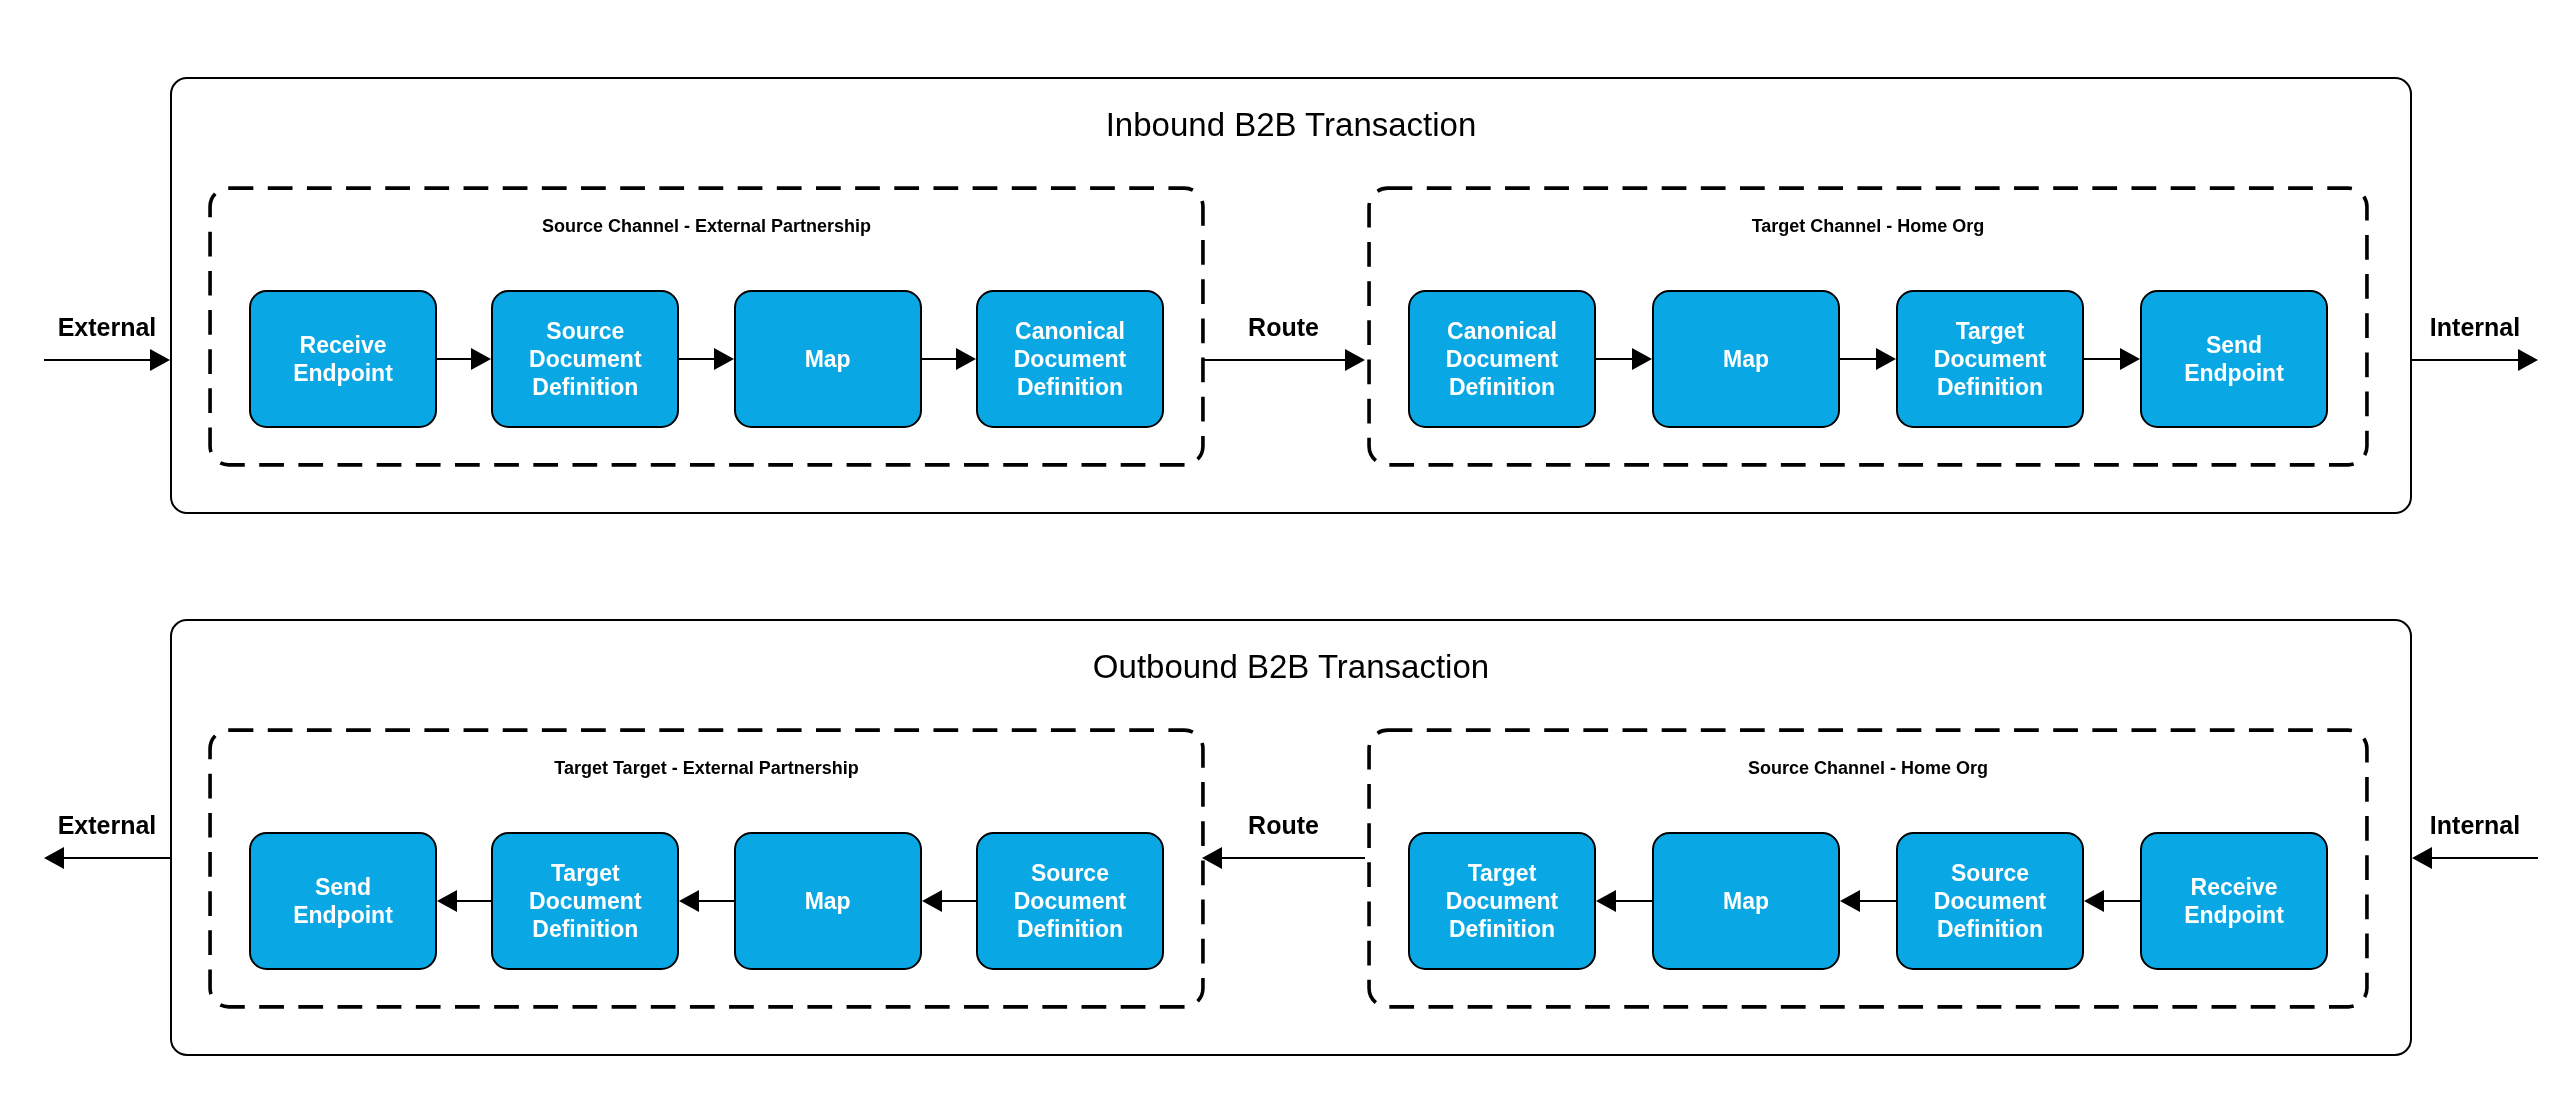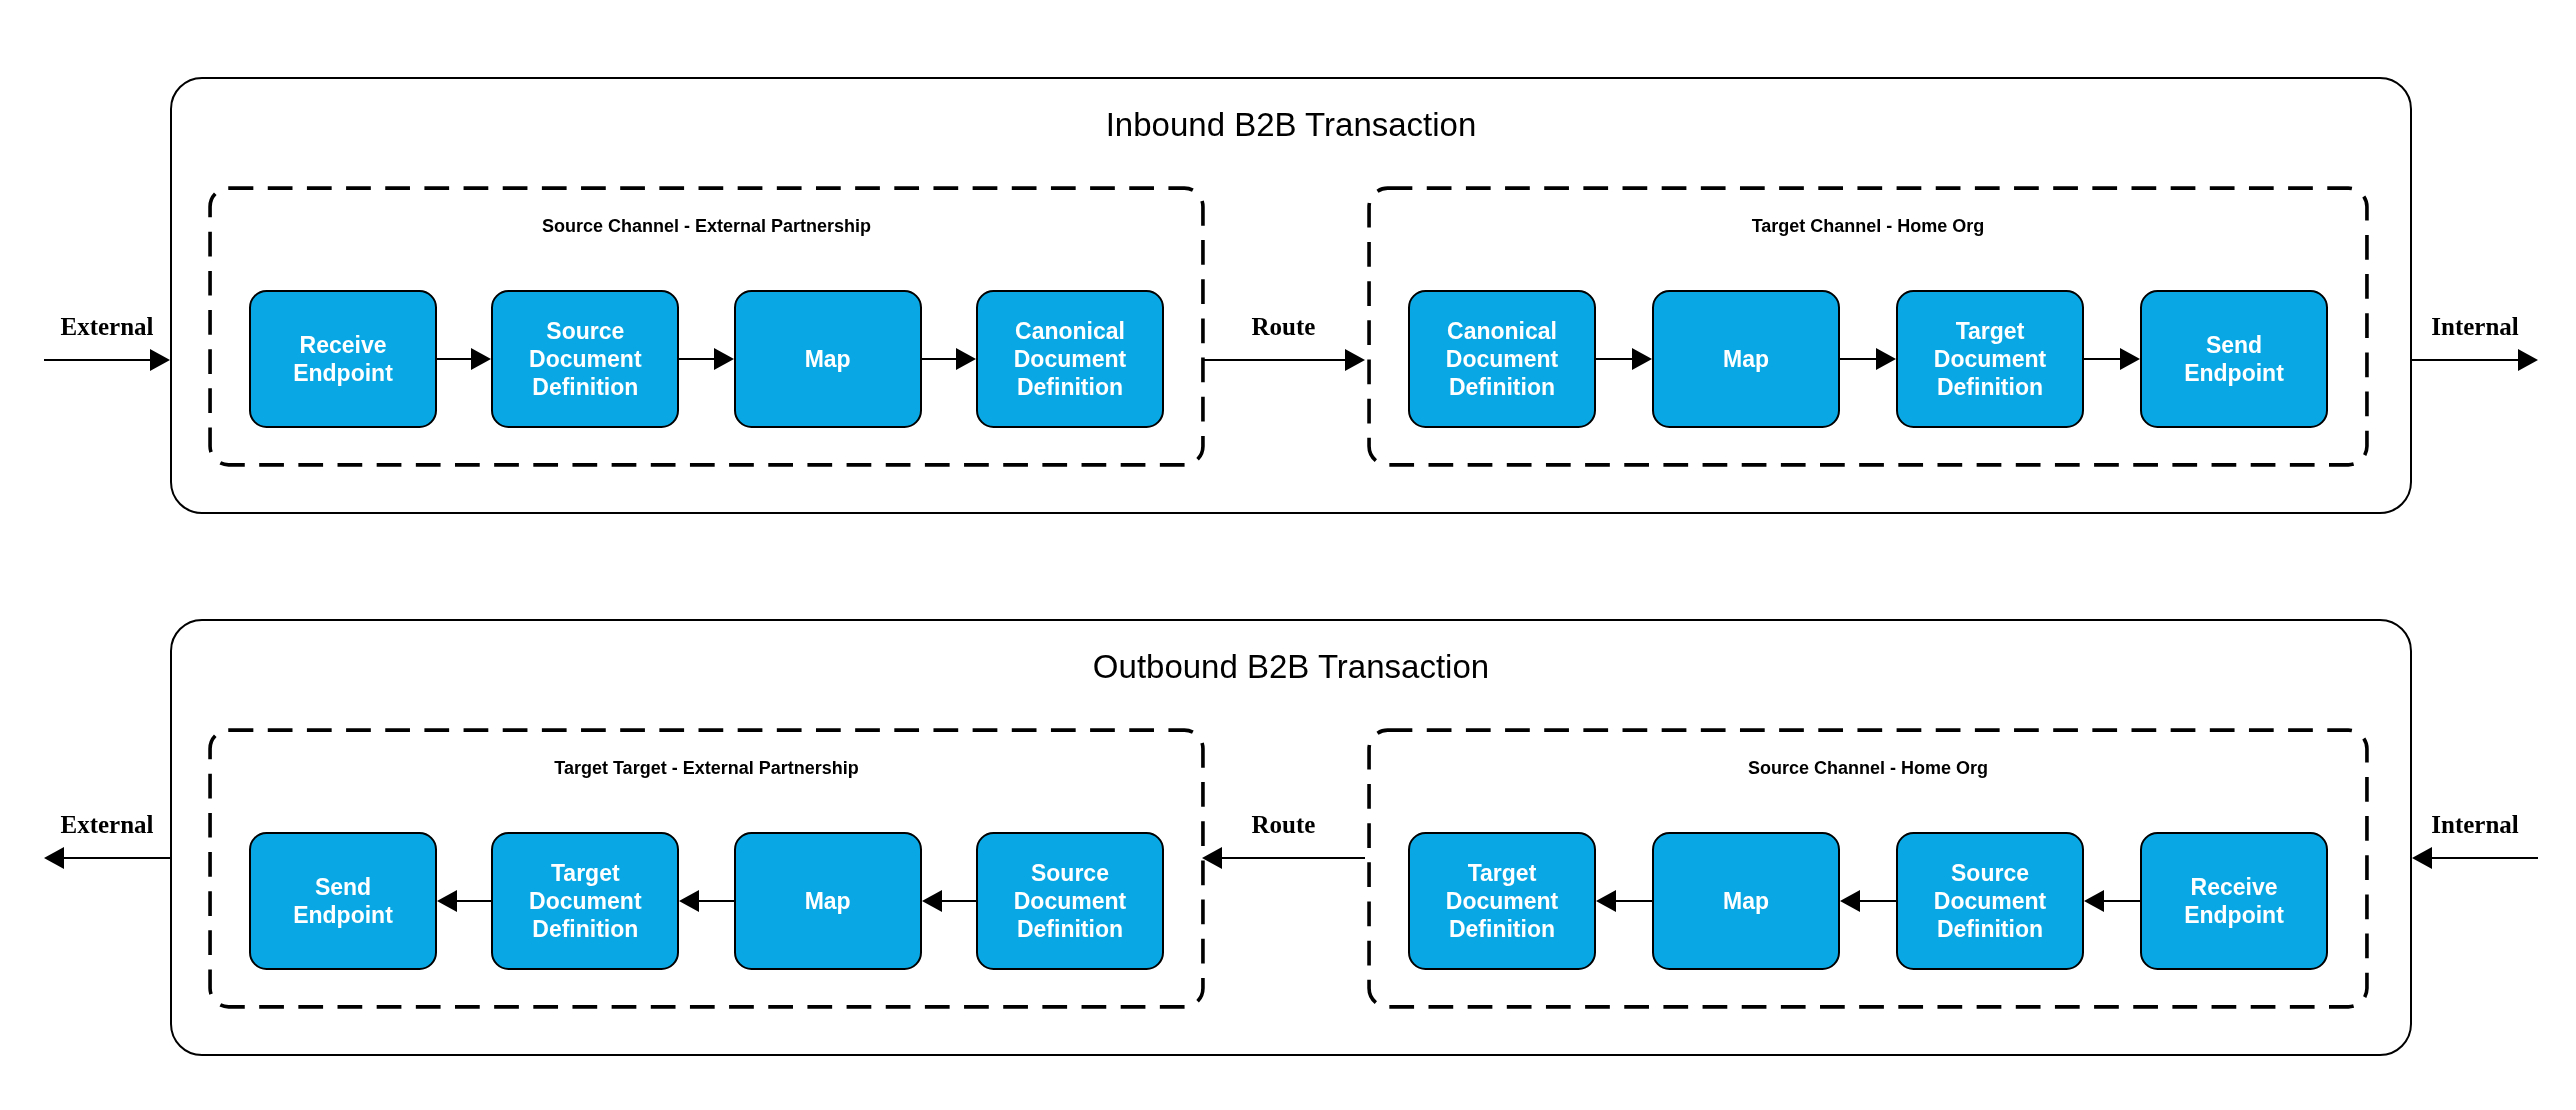--- a/index.html
+++ b/index.html
@@ -8,21 +8,21 @@
     --node-fill:#09a8e4;
     --node-text:#ffffff;
   }
   html,body{margin:0;padding:0;background:var(--canvas-bg);}
   #canvas{
     position:relative;width:2603px;height:1111px;overflow:hidden;
     font-family:"Liberation Sans","DejaVu Sans",sans-serif;color:#000;background:var(--canvas-bg);
   }
   .panel{
     position:absolute;left:170px;width:2242px;height:437px;box-sizing:border-box;
-    border:2.6px solid var(--stroke);border-radius:32px;background:var(--canvas-bg);
+    border:2.6px solid var(--stroke);border-radius:17px;background:var(--canvas-bg);
   }
   .panel-title{margin-top:26px;text-align:center;font-size:33px;font-weight:400;line-height:1.2;}
   .channel{position:absolute;top:107px;height:281px;}
   .channel.left{left:36px;width:997px;}
   .channel.right{left:1195px;width:1002px;}
   .dash-border{position:absolute;left:0;top:0;}
   .dash-border rect{fill:none;stroke:var(--stroke);stroke-width:7;stroke-dasharray:48 28;}
   .channel-title{
     position:absolute;top:30px;left:0;right:0;text-align:center;
     font-size:18px;font-weight:600;line-height:1.15;
@@ -37,21 +37,21 @@
     display:flex;align-items:center;justify-content:center;
     color:var(--node-text);font-size:23px;font-weight:600;line-height:1.22;
     text-align:center;padding:0 14.4px;
   }
   .node span{display:block;width:100%;}
   .flow-arrow{flex:1 1 0;min-width:0;display:flex;align-items:center;}
   .hline{flex:1;height:2.6px;background:var(--stroke);}
   .head-r{width:0;height:0;border-left:20.6px solid var(--stroke);border-top:11.3px solid transparent;border-bottom:11.3px solid transparent;}
   .head-l{width:0;height:0;border-right:20.6px solid var(--stroke);border-top:11.3px solid transparent;border-bottom:11.3px solid transparent;}
   .connector{position:absolute;display:flex;flex-direction:column;}
-  .conn-label{text-align:center;font-size:25px;font-weight:600;line-height:1.15;margin-bottom:6.2px;font-family:Liberation Serif, serif;}
+  .conn-label{text-align:center;font-size:25px;font-weight:600;line-height:1.15;margin-bottom:6.2px;}
   .conn-arrow{display:flex;align-items:center;height:24px;}
 </style>
 </head>
 <body>
 
 <div id="canvas">
 
   <section class="panel" style="top:77px;">
     <div class="panel-title">Inbound B2B Transaction</div>
 

